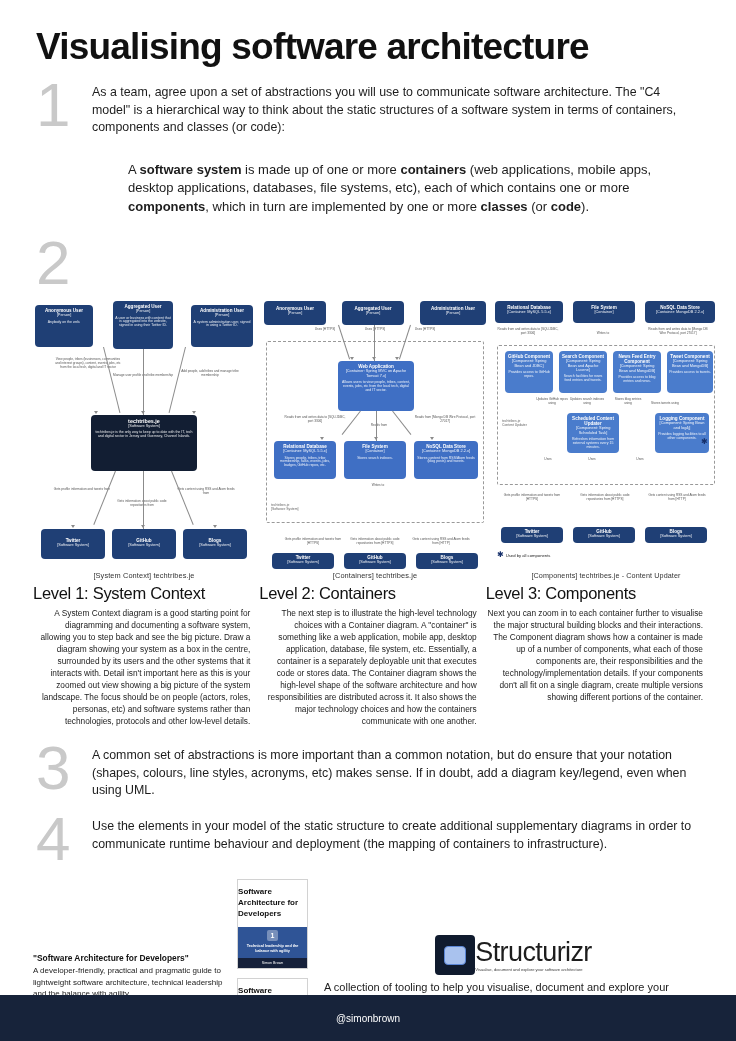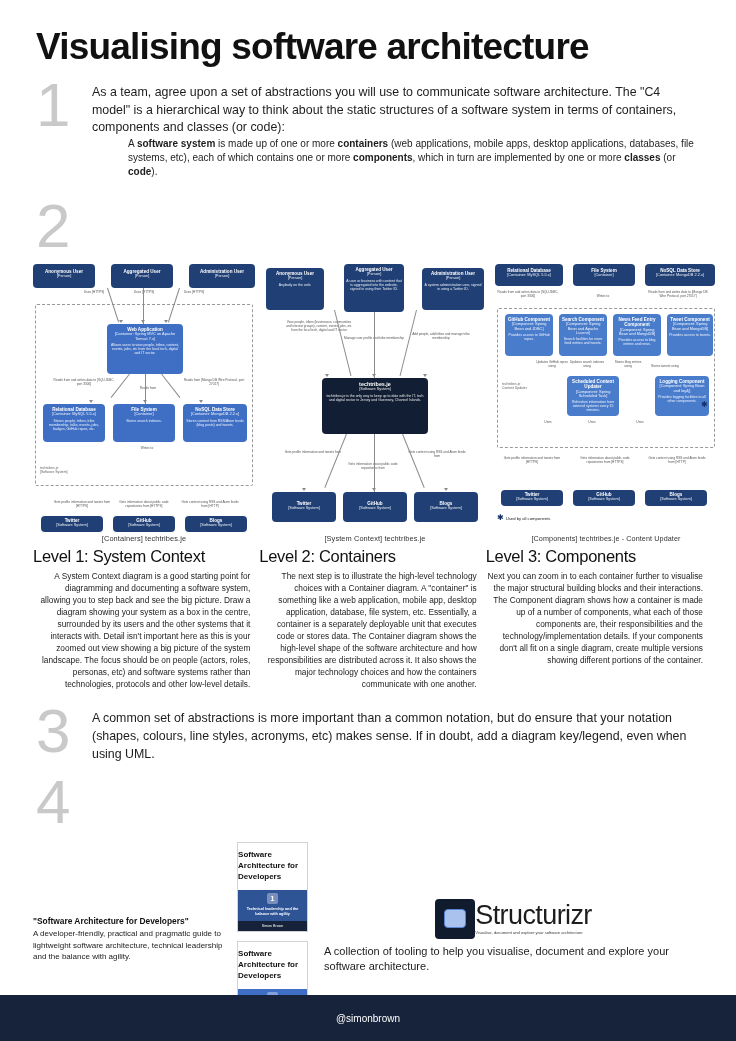--- a/index.html
+++ b/index.html
@@ -22,22 +22,22 @@
   
   .step { display: flex; padding: 0 36px; align-items: flex-start; }
   .step-num {
     font-size: 62px; font-weight: normal; color: #c9c9c9;
     line-height: 0.82; width: 56px; flex: 0 0 56px;
     font-family: "Liberation Sans", sans-serif;
   }
   .step-body { flex: 1; padding-top: 4px; }
   .step-text { font-size: 12.4px; line-height: 1.42; color: #1d1d1d; }
   .step-sub {
-    font-size: 10px; line-height: 1.42; color: #1d1d1d;
-    margin-top: 0; padding-left: 36px;
+    font-size: 13px; line-height: 1.42; color: #1d1d1d;
+    margin-top: 24px; padding-left: 36px;
   }
   .step1 { margin-top: 6px; }
   .step2 { margin-top: 22px; }
   .step3 { margin-top: 6px; }
   .step4 { margin-top: 14px; }
   b { font-weight: bold; }
 
   
   .diagrams { display: flex; padding: 12px 33px 0 33px; gap: 9px; }
   .dcol { width: 222px; }
@@ -149,20 +149,82 @@
   </div>
 
   <div class="step step2">
     <div class="step-num">2</div>
   </div>
 
   <div class="diagrams">
 
     <div class="dcol">
       <div class="diagram">
+        <div class="node n-person" style="left:2px;  top:4px;  width:58px; height:42px;">
+          <span class="n-name">Anonymous User</span>
+          <span class="n-type">[Person]</span>
+          <span class="n-desc">Anybody on the web.</span>
+        </div>
+        <div class="node n-person" style="left:80px; top:0px;  width:60px; height:48px;">
+          <span class="n-name">Aggregated User</span>
+          <span class="n-type">[Person]</span>
+          <span class="n-desc">A user or business with content that is aggregated into the website, signed in using their Twitter ID.</span>
+        </div>
+        <div class="node n-person" style="left:158px;top:4px;  width:62px; height:42px;">
+          <span class="n-name">Administration User</span>
+          <span class="n-type">[Person]</span>
+          <span class="n-desc">A system administration user, signed in using a Twitter ID.</span>
+        </div>
+
+        <div class="elabel" style="left:22px; top:56px;  width:66px;">View people, tribes (businesses, communities and interest groups), content, events, jobs, etc from the local tech, digital and IT sector</div>
+        <div class="elabel" style="left:80px; top:72px;  width:60px;">Manage user profile and tribe membership</div>
+        <div class="elabel" style="left:146px;top:68px;  width:62px;">Add people, add tribes and manage tribe membership</div>
+
+        <div class="edge edge-v" style="left:70px; top:46px; height:68px; transform:rotate(-14deg); transform-origin:top;"></div>
+        <div class="edge edge-v" style="left:110px;top:48px; height:66px;"></div>
+        <div class="edge edge-v" style="left:152px;top:46px; height:68px; transform:rotate(14deg); transform-origin:top;"></div>
+        <div class="arrow" style="left:61px; top:110px;"></div>
+        <div class="arrow" style="left:108px;top:110px;"></div>
+        <div class="arrow" style="left:159px;top:110px;"></div>
+
+        <div class="node n-focus" style="left:58px; top:114px; width:106px; height:56px;">
+          <span class="n-name" style="font-size:5.4px;">techtribes.je</span>
+          <span class="n-type">[Software System]</span>
+          <span class="n-desc">techtribes.je is the only way to keep up to date with the IT, tech and digital sector in Jersey and Guernsey, Channel Islands.</span>
+        </div>
+
+        <div class="elabel" style="left:18px; top:186px; width:62px;">Gets profile information and tweets from</div>
+        <div class="elabel" style="left:80px; top:198px; width:58px;">Gets information about public code repositories from</div>
+        <div class="elabel" style="left:142px;top:186px; width:62px;">Gets content using RSS and Atom feeds from</div>
+
+        <div class="edge edge-v" style="left:82px; top:170px; height:58px; transform:rotate(22deg); transform-origin:top;"></div>
+        <div class="edge edge-v" style="left:110px;top:170px; height:58px;"></div>
+        <div class="edge edge-v" style="left:138px;top:170px; height:58px; transform:rotate(-22deg); transform-origin:top;"></div>
+        <div class="arrow" style="left:38px; top:224px;"></div>
+        <div class="arrow" style="left:108px;top:224px;"></div>
+        <div class="arrow" style="left:180px;top:224px;"></div>
+
+        <div class="node n-system" style="left:8px;  top:228px; width:64px; height:30px; padding-top:9px;">
+          <span class="n-name">Twitter</span>
+          <span class="n-type">[Software System]</span>
+        </div>
+        <div class="node n-system" style="left:79px; top:228px; width:64px; height:30px; padding-top:9px;">
+          <span class="n-name">GitHub</span>
+          <span class="n-type">[Software System]</span>
+        </div>
+        <div class="node n-system" style="left:150px;top:228px; width:64px; height:30px; padding-top:9px;">
+          <span class="n-name">Blogs</span>
+          <span class="n-type">[Software System]</span>
+        </div>
+      </div>
+      <div class="caption">[System Context] techtribes.je</div>
+    </div>
+
+    <div class="dcol">
+      <div class="diagram">
         <div class="node n-person" style="left:0px;  top:0px; width:62px; height:24px; padding-top:5px;">
           <span class="n-name">Anonymous User</span>
           <span class="n-type">[Person]</span>
         </div>
         <div class="node n-person" style="left:78px; top:0px; width:62px; height:24px; padding-top:5px;">
           <span class="n-name">Aggregated User</span>
           <span class="n-type">[Person]</span>
         </div>
         <div class="node n-person" style="left:156px;top:0px; width:66px; height:24px; padding-top:5px;">
           <span class="n-name">Administration User</span>
@@ -233,82 +295,20 @@
         <div class="node n-system" style="left:152px;top:252px; width:62px; height:16px; padding-top:2px;">
           <span class="n-name">Blogs</span>
           <span class="n-type">[Software System]</span>
         </div>
       </div>
       <div class="caption">[Containers] techtribes.je</div>
     </div>
 
     <div class="dcol">
       <div class="diagram">
-        <div class="node n-person" style="left:2px;  top:4px;  width:58px; height:42px;">
-          <span class="n-name">Anonymous User</span>
-          <span class="n-type">[Person]</span>
-          <span class="n-desc">Anybody on the web.</span>
-        </div>
-        <div class="node n-person" style="left:80px; top:0px;  width:60px; height:48px;">
-          <span class="n-name">Aggregated User</span>
-          <span class="n-type">[Person]</span>
-          <span class="n-desc">A user or business with content that is aggregated into the website, signed in using their Twitter ID.</span>
-        </div>
-        <div class="node n-person" style="left:158px;top:4px;  width:62px; height:42px;">
-          <span class="n-name">Administration User</span>
-          <span class="n-type">[Person]</span>
-          <span class="n-desc">A system administration user, signed in using a Twitter ID.</span>
-        </div>
-
-        <div class="elabel" style="left:22px; top:56px;  width:66px;">View people, tribes (businesses, communities and interest groups), content, events, jobs, etc from the local tech, digital and IT sector</div>
-        <div class="elabel" style="left:80px; top:72px;  width:60px;">Manage user profile and tribe membership</div>
-        <div class="elabel" style="left:146px;top:68px;  width:62px;">Add people, add tribes and manage tribe membership</div>
-
-        <div class="edge edge-v" style="left:70px; top:46px; height:68px; transform:rotate(-14deg); transform-origin:top;"></div>
-        <div class="edge edge-v" style="left:110px;top:48px; height:66px;"></div>
-        <div class="edge edge-v" style="left:152px;top:46px; height:68px; transform:rotate(14deg); transform-origin:top;"></div>
-        <div class="arrow" style="left:61px; top:110px;"></div>
-        <div class="arrow" style="left:108px;top:110px;"></div>
-        <div class="arrow" style="left:159px;top:110px;"></div>
-
-        <div class="node n-focus" style="left:58px; top:114px; width:106px; height:56px;">
-          <span class="n-name" style="font-size:5.4px;">techtribes.je</span>
-          <span class="n-type">[Software System]</span>
-          <span class="n-desc">techtribes.je is the only way to keep up to date with the IT, tech and digital sector in Jersey and Guernsey, Channel Islands.</span>
-        </div>
-
-        <div class="elabel" style="left:18px; top:186px; width:62px;">Gets profile information and tweets from</div>
-        <div class="elabel" style="left:80px; top:198px; width:58px;">Gets information about public code repositories from</div>
-        <div class="elabel" style="left:142px;top:186px; width:62px;">Gets content using RSS and Atom feeds from</div>
-
-        <div class="edge edge-v" style="left:82px; top:170px; height:58px; transform:rotate(22deg); transform-origin:top;"></div>
-        <div class="edge edge-v" style="left:110px;top:170px; height:58px;"></div>
-        <div class="edge edge-v" style="left:138px;top:170px; height:58px; transform:rotate(-22deg); transform-origin:top;"></div>
-        <div class="arrow" style="left:38px; top:224px;"></div>
-        <div class="arrow" style="left:108px;top:224px;"></div>
-        <div class="arrow" style="left:180px;top:224px;"></div>
-
-        <div class="node n-system" style="left:8px;  top:228px; width:64px; height:30px; padding-top:9px;">
-          <span class="n-name">Twitter</span>
-          <span class="n-type">[Software System]</span>
-        </div>
-        <div class="node n-system" style="left:79px; top:228px; width:64px; height:30px; padding-top:9px;">
-          <span class="n-name">GitHub</span>
-          <span class="n-type">[Software System]</span>
-        </div>
-        <div class="node n-system" style="left:150px;top:228px; width:64px; height:30px; padding-top:9px;">
-          <span class="n-name">Blogs</span>
-          <span class="n-type">[Software System]</span>
-        </div>
-      </div>
-      <div class="caption">[System Context] techtribes.je</div>
-    </div>
-
-    <div class="dcol">
-      <div class="diagram">
         <div class="node n-person" style="left:0px;  top:0px; width:68px; height:22px; padding-top:4px;">
           <span class="n-name">Relational Database</span>
           <span class="n-type">[Container: MySQL 5.5.x]</span>
         </div>
         <div class="node n-person" style="left:78px; top:0px; width:62px; height:22px; padding-top:4px;">
           <span class="n-name">File System</span>
           <span class="n-type">[Container]</span>
         </div>
         <div class="node n-person" style="left:150px;top:0px; width:70px; height:22px; padding-top:4px;">
           <span class="n-name">NoSQL Data Store</span>
@@ -407,20 +407,23 @@
 
   <div class="step step3" style="margin-top:16px;">
     <div class="step-num">3</div>
     <div class="step-body">
       <div class="step-text">A common set of abstractions is more important than a common notation, but do ensure that your notation (shapes, colours, line styles, acronyms, etc) makes sense. If in doubt, add a diagram key/legend, even when using UML.</div>
     </div>
   </div>
 
   <div class="step step4">
     <div class="step-num">4</div>
+    <div class="step-body">
+      <div class="step-text">Use the elements in your model of the static structure to create additional supplementary diagrams in order to communicate runtime behaviour and deployment (the mapping of containers to infrastructure).</div>
+    </div>
   </div>
 
   <div class="promo">
     <div class="book-blurb">
       <div class="bb-title">"Software Architecture for Developers"</div>
       <div class="bb-text">A developer-friendly, practical and pragmatic guide to lightweight software architecture, technical leadership and the balance with agility.</div>
     </div>
 
     <div class="books">
       <div class="book">

